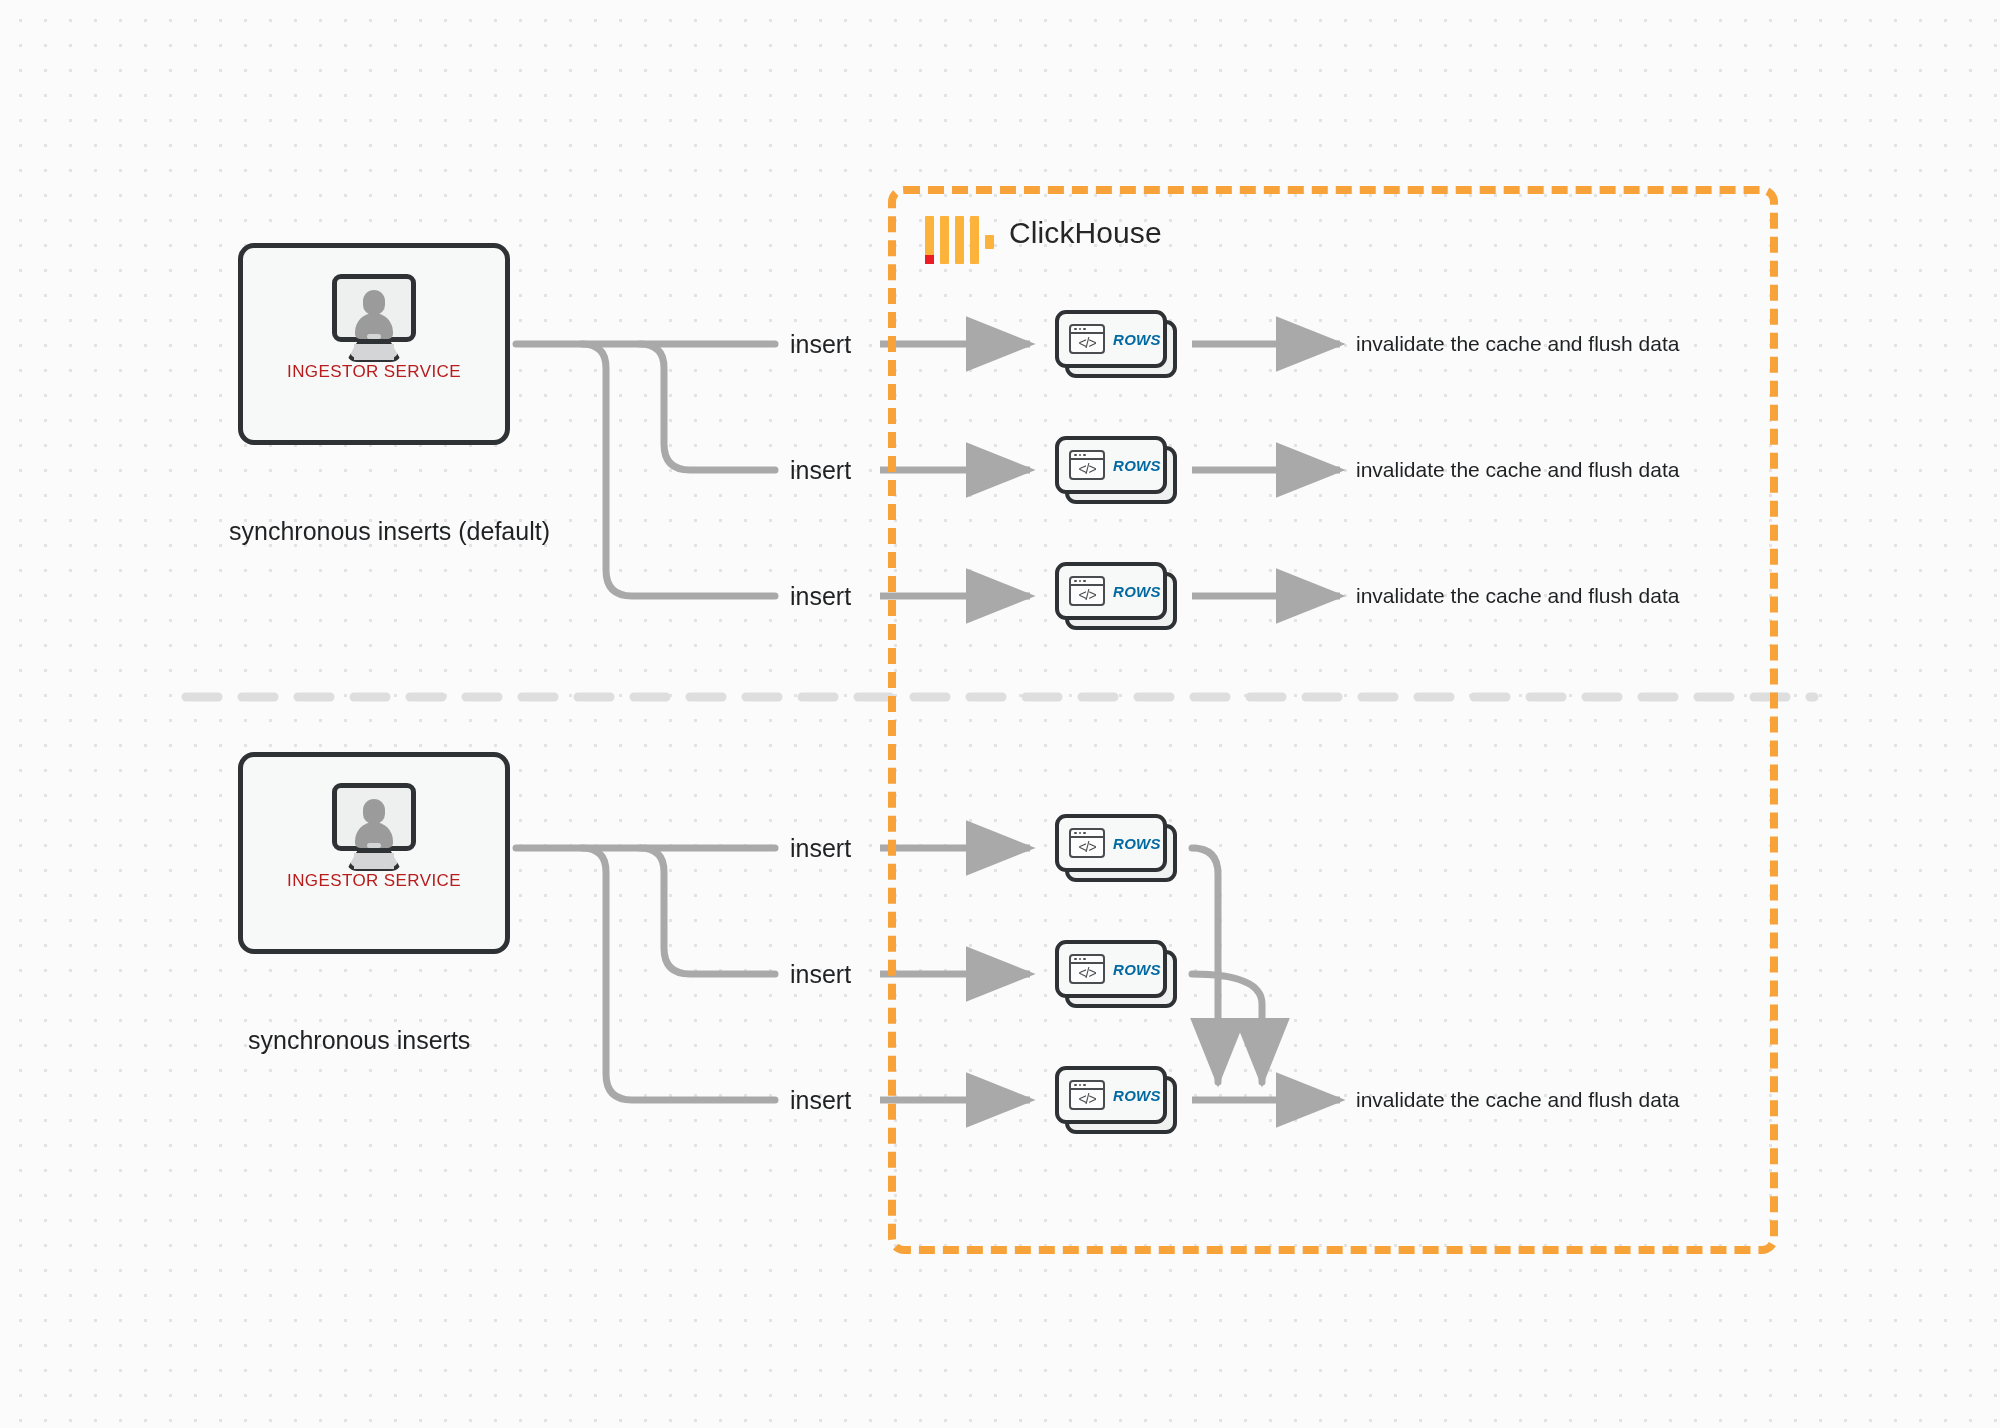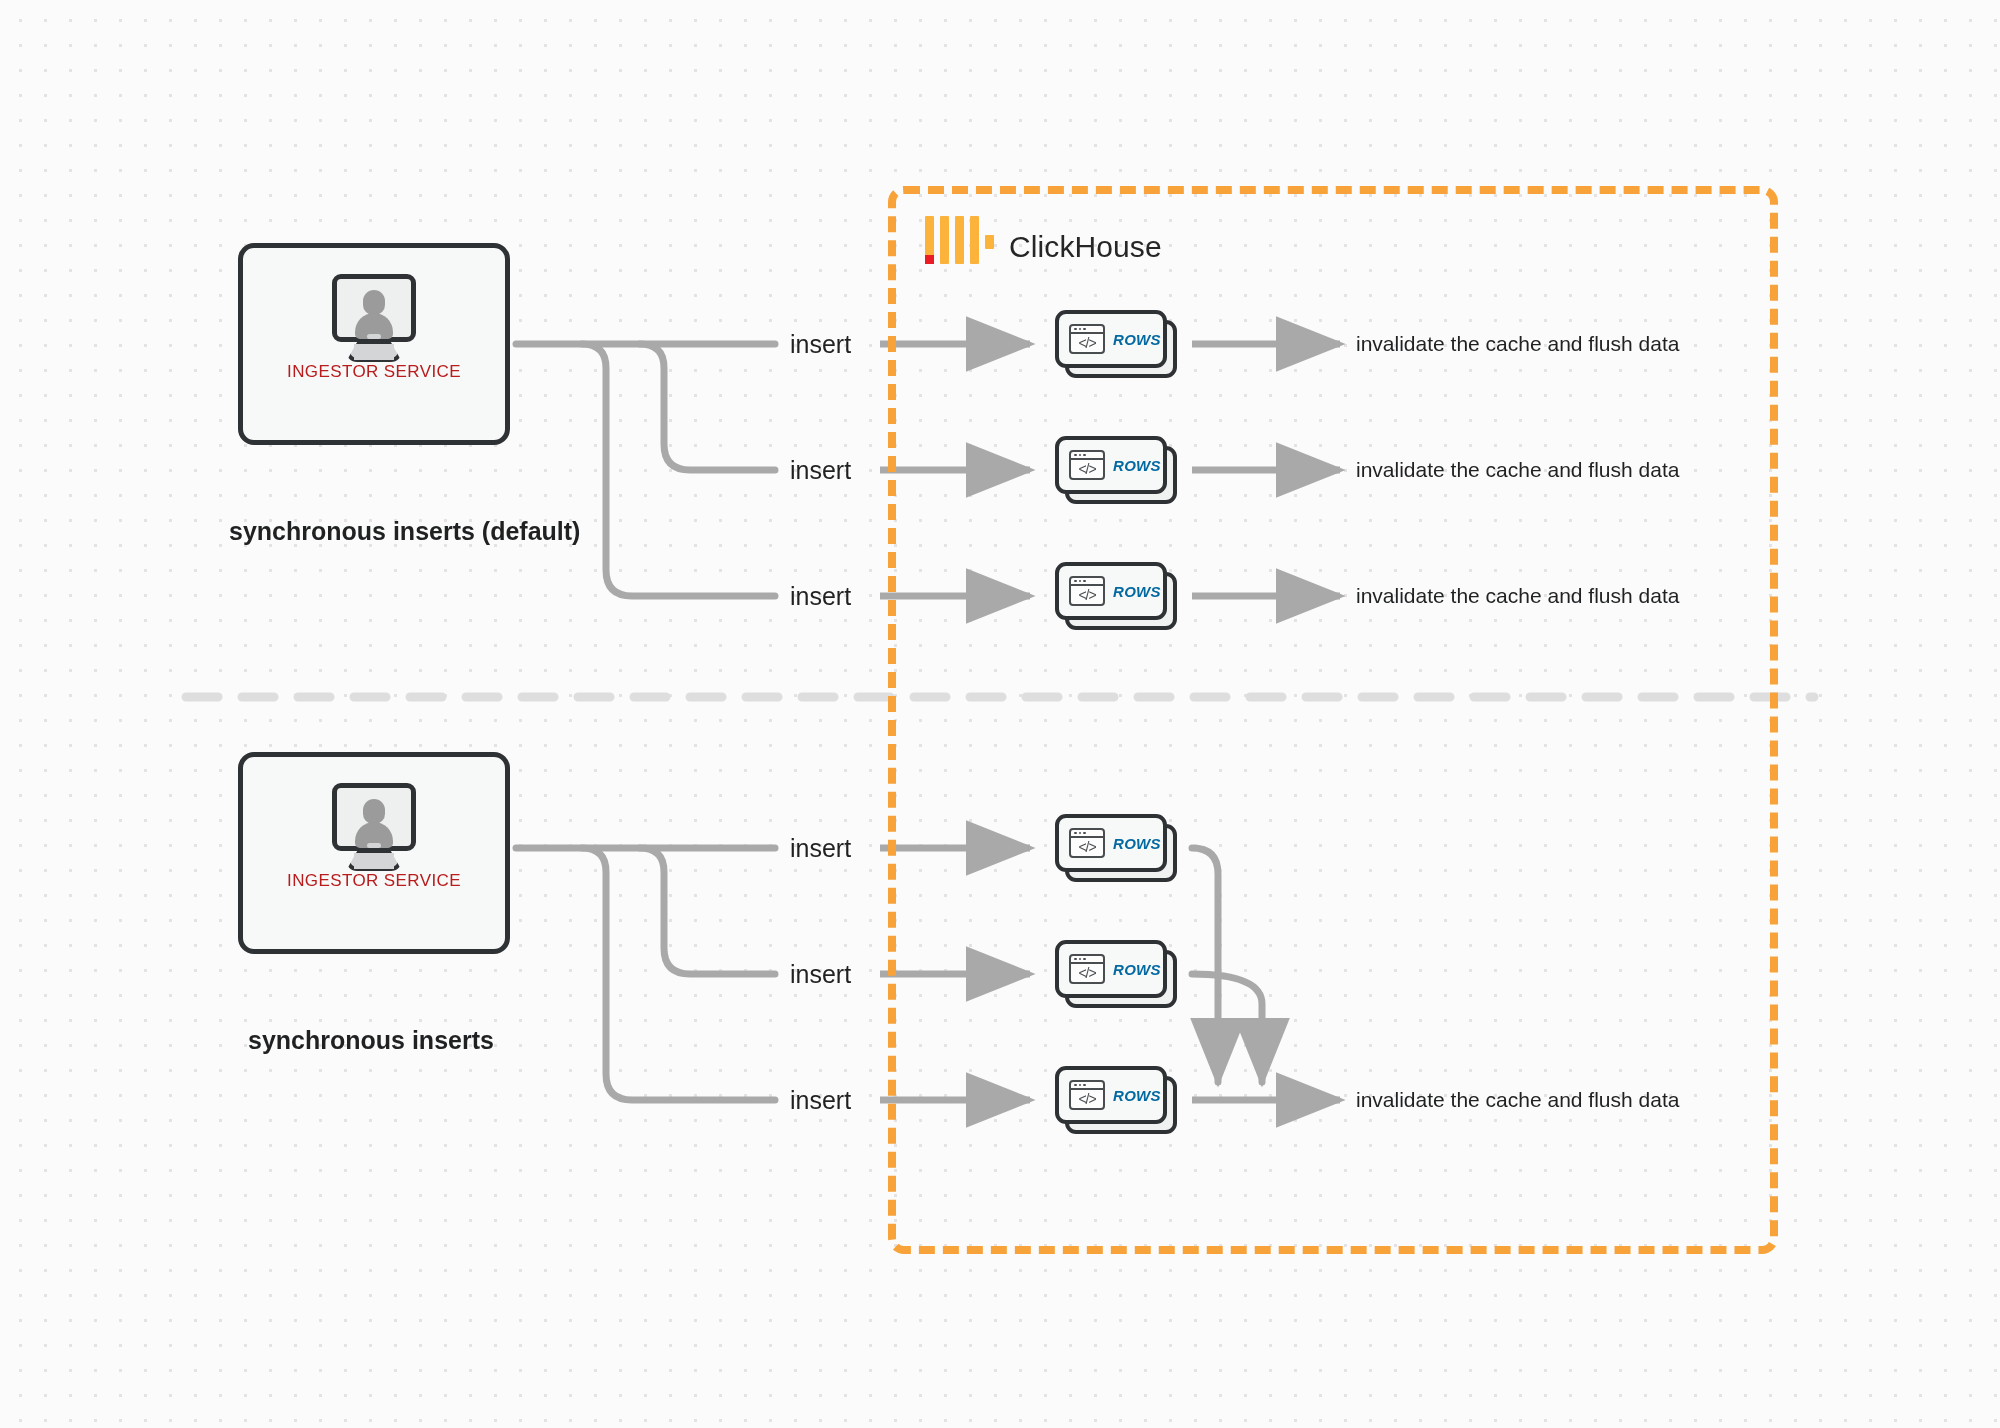--- a/index.html
+++ b/index.html
@@ -44,21 +44,21 @@
     border: 8px dashed #f8a33a;
     border-radius: 16px;
   }
 
   
   .ch-brand {
     position: absolute;
     left: 925px;
     top: 216px;
     display: flex;
-    align-items: flex-end;
+    align-items: flex-start;
     gap: 22px;
   }
   .ch-logo {
     position: relative;
     width: 62px;
     height: 48px;
   }
   .ch-logo .bar {
     position: absolute;
     top: 0;
@@ -182,21 +182,21 @@
     font-size: 17px;
     color: #b91c1c;
     letter-spacing: 0.4px;
     white-space: nowrap;
   }
 
   
   .caption {
     position: absolute;
     font-size: 25px;
-    font-weight: bold;
+    font-weight: normal;
     color: #1f2123;
     white-space: nowrap;
   }
   .caption.sync  { left: 229px; top: 517px; }
   .caption.async { left: 248px; top: 1026px; }
 
   
   .insert-label {
     position: absolute;
     font-size: 25px;

